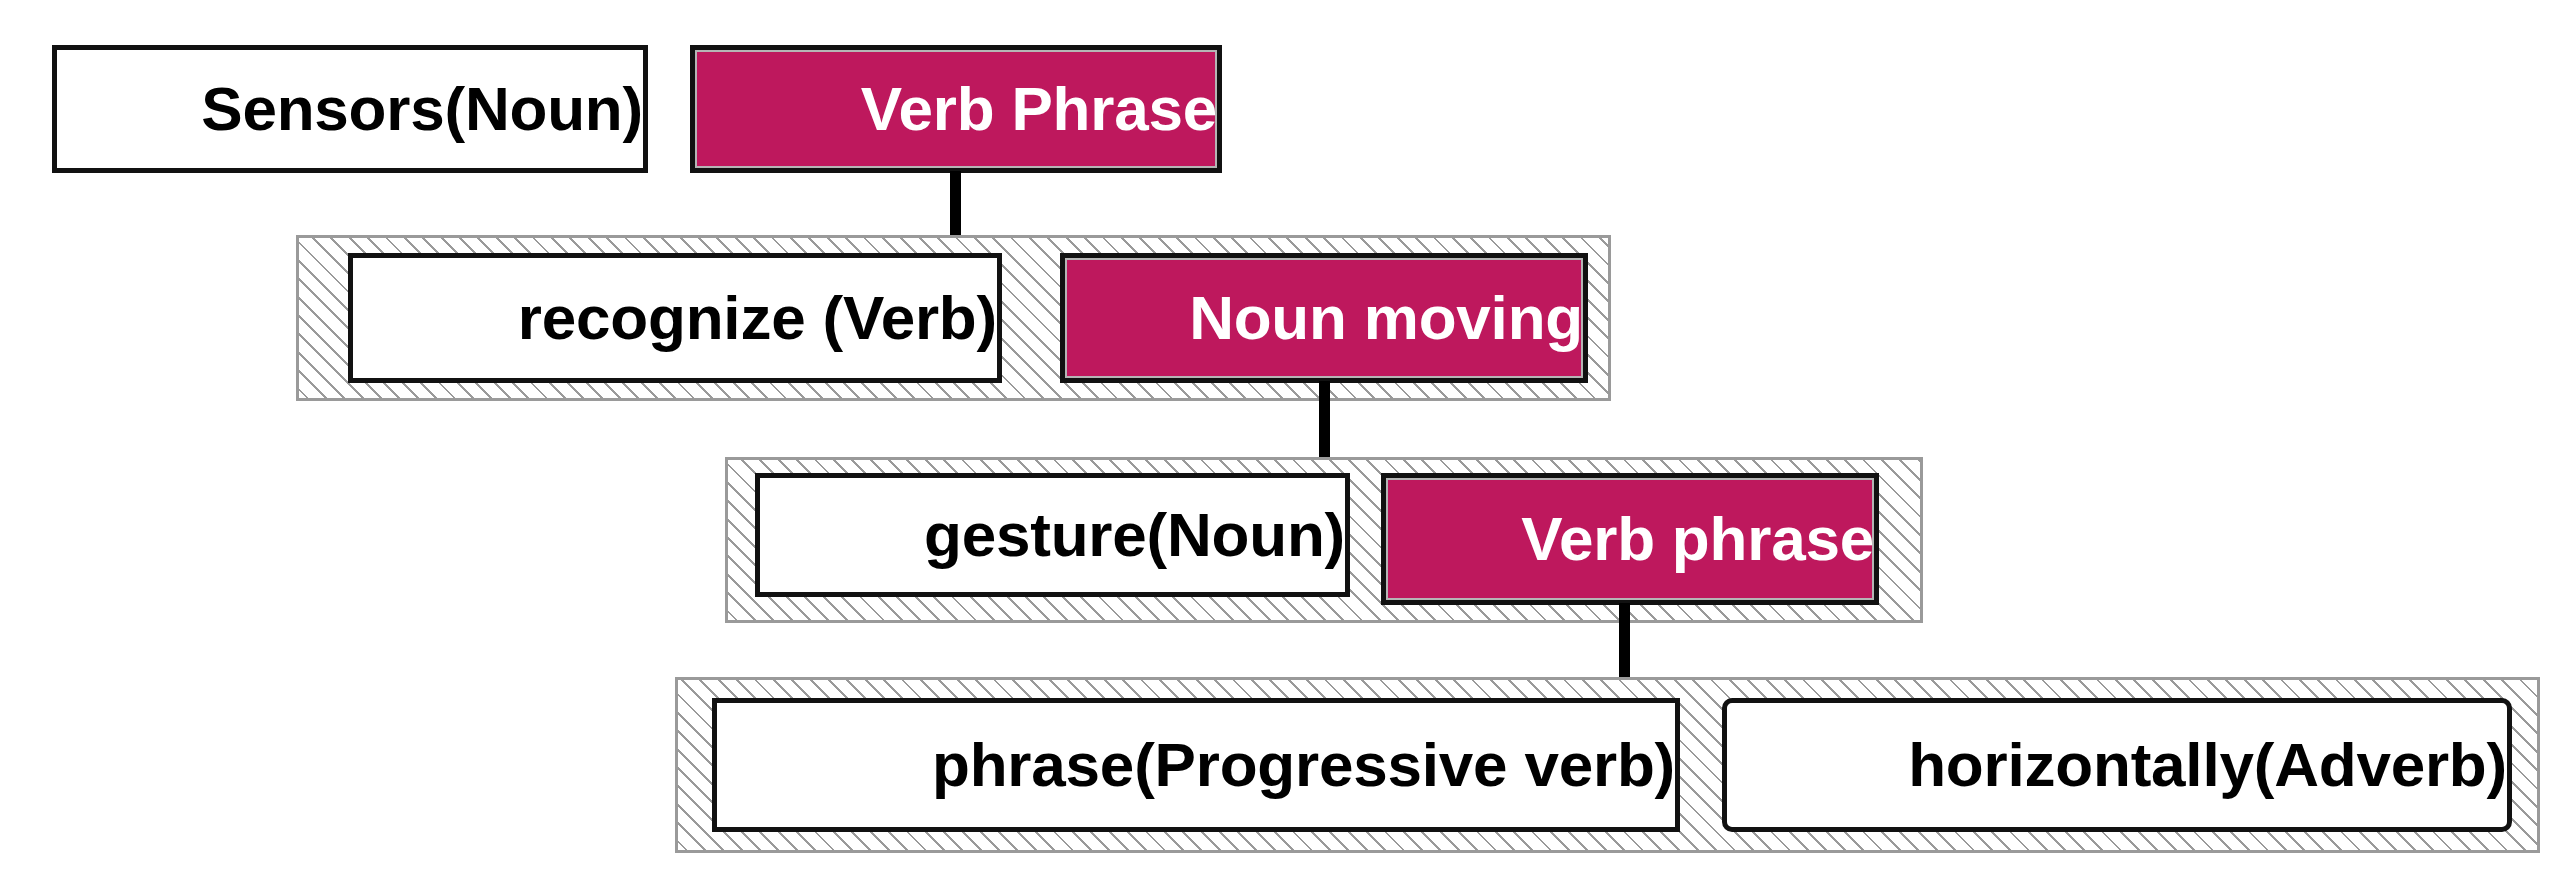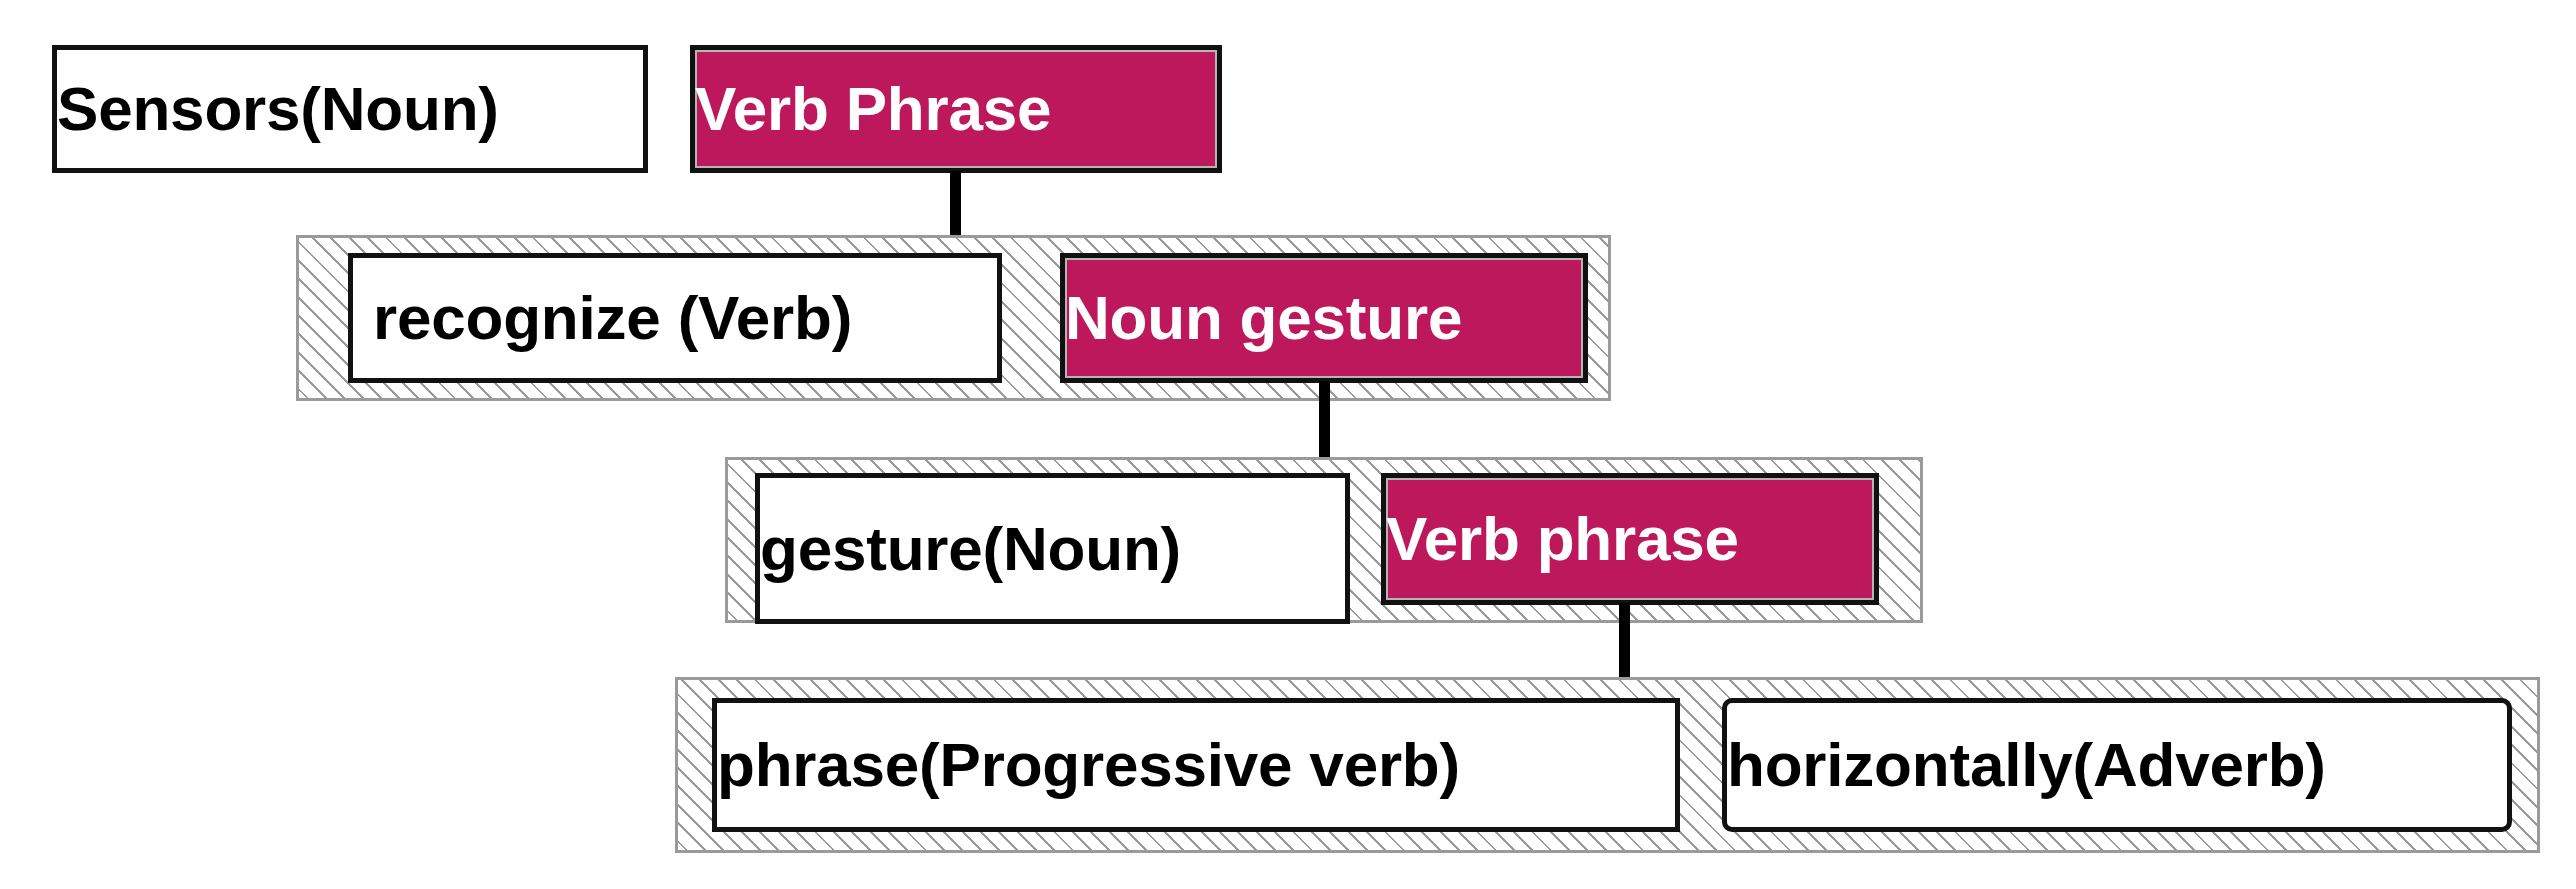--- a/index.html
+++ b/index.html
@@ -35,21 +35,21 @@
         #ffffff 13px
     );
   }
 
   
   .node {
     position: absolute;
     box-sizing: border-box;
     display: flex;
     align-items: center;
-    justify-content: flex-start;
+    justify-content: flex-end;
     border: 5px solid #111111;
     font-weight: bold;
     letter-spacing: -0.2px;
     white-space: nowrap;
     line-height: 1;
   }
   .node.white {
     background: #ffffff;
     color: #000000;
   }
@@ -83,29 +83,29 @@
   <div class="connector" style="left:950px; top:171px; height:66px;"></div>
 
   <div class="group" style="left:296px; top:235px; width:1315px; height:166px;">
   </div>
 
   <div class="node white" style="left:348px; top:253px; width:654px; height:130px; font-size:62px;padding-left:20px;">
     <span>recognize (Verb)</span>
   </div>
 
   <div class="node gray" style="left:1060px; top:253px; width:528px; height:130px; font-size:62px;">
-    <span>Noun gesture</span>
+    <span>Noun moving</span>
   </div>
 
   <div class="connector" style="left:1319px; top:381px; height:78px;"></div>
 
   <div class="group" style="left:725px; top:457px; width:1198px; height:166px;">
   </div>
 
-  <div class="node white" style="left:755px; top:473px; width:595px; height:151px; font-size:62px;">
+  <div class="node white" style="left:755px; top:473px; width:595px; height:124px; font-size:62px;">
     <span>gesture(Noun)</span>
   </div>
 
   <div class="node gray" style="left:1381px; top:473px; width:498px; height:132px; font-size:62px;">
     <span>Verb phrase</span>
   </div>
 
   <div class="connector" style="left:1619px; top:603px; height:78px;"></div>
 
   <div class="group" style="left:675px; top:677px; width:1865px; height:176px;">

